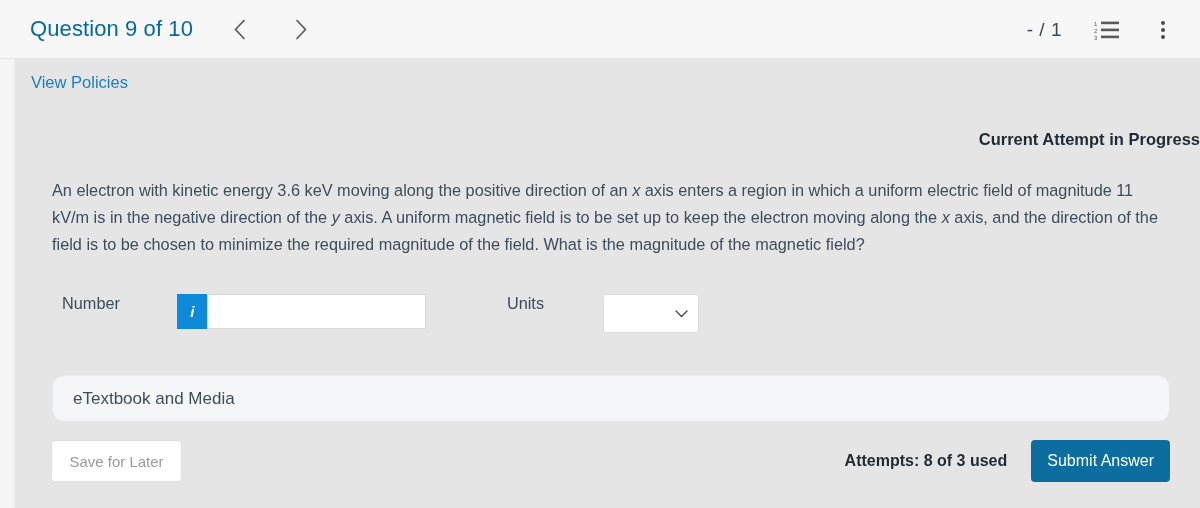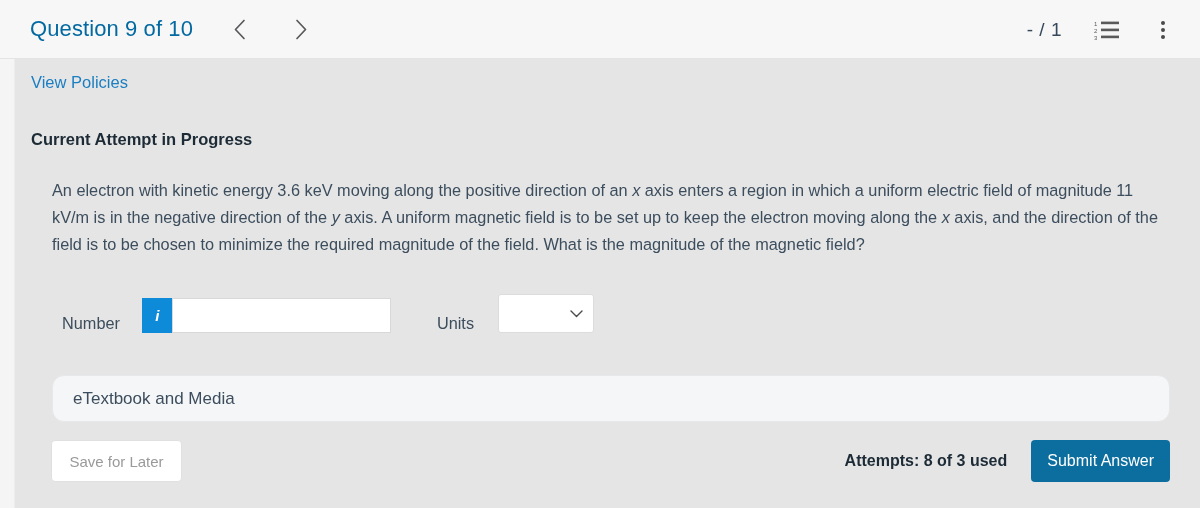--- a/index.html
+++ b/index.html
@@ -128,36 +128,38 @@
     color: #1a7ec2;
     text-decoration: none;
     cursor: pointer;
   }
 
   .attempt-heading {
     margin: 38px 0 0 15px;
     font-size: 16.5px;
     font-weight: bold;
     color: #1d2b36;
+    text-align: right;
   }
 
   .question {
     margin: 28px 36px 0 36px;
     font-size: 16.3px;
     line-height: 27px;
     color: #3c4d5d;
     max-width: 1134px;
   }
   .question i { font-style: italic; }
 
   
   .answer-row {
     display: flex;
-    align-items: flex-end;
+    align-items: flex-start;
     margin: 36px 0 0 46px;
+    gap: 35px;
   }
   .field-label {
     font-size: 16.3px;
     color: #3c4d5d;
   }
   .number-group {
     display: flex;
     align-items: stretch;
     margin-left: 22px;
     height: 35px;

